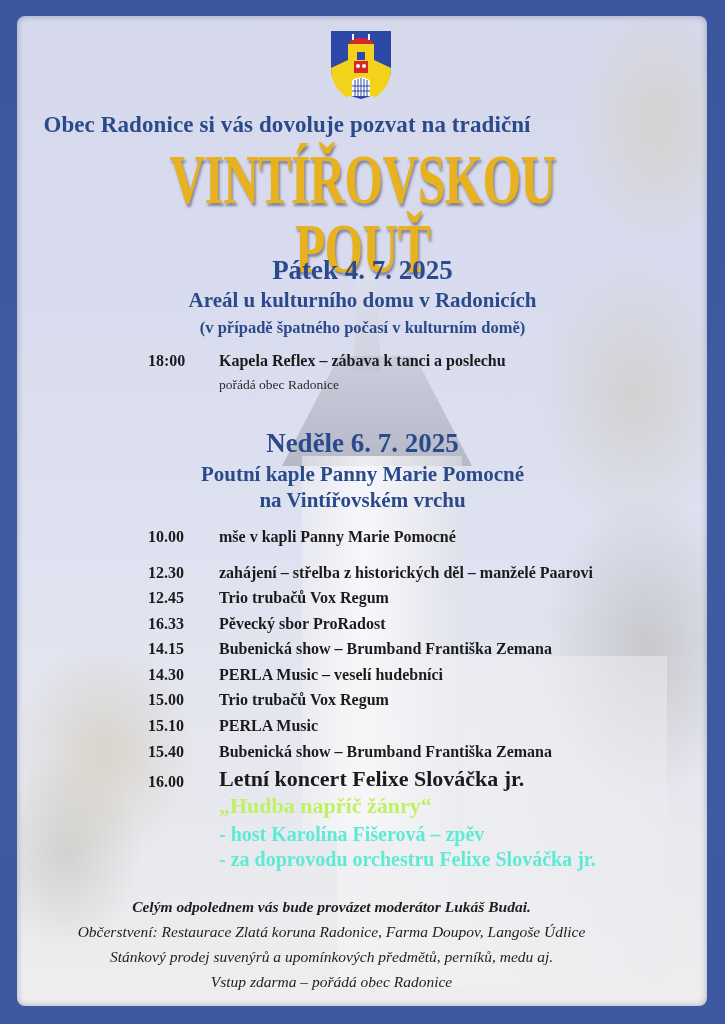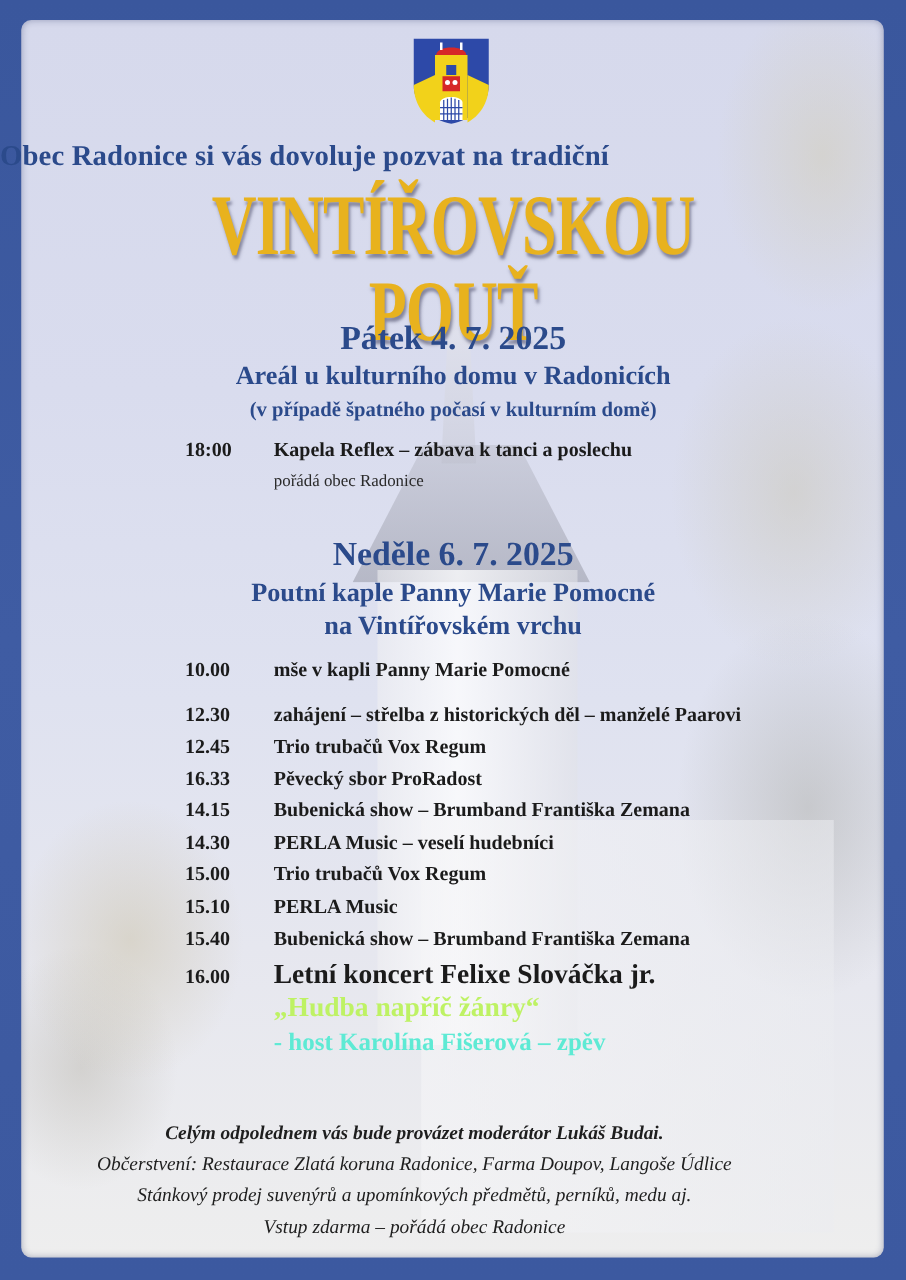--- a/index.html
+++ b/index.html
@@ -51,21 +51,21 @@
     }
     .church-body {
       left: 320px; top: 640px; width: 330px; height: 330px;
       background: linear-gradient(90deg, rgba(245,245,247,0.6), rgba(235,236,240,0.55));
     }
     .content { position: absolute; left: 0; top: 0; width: 725px; height: 1024px; }
     .crest {
       position: absolute; left: 330px; top: 30px; width: 62px; height: 70px;
     }
     .invite {
-      position: absolute; left: 0; top: 112px; width: 574px; text-align: left;
+      position: absolute; left: 0; top: 112px; width: 574px; text-align: center;
       color: #2b4a8b; font-weight: bold; font-size: 23px; letter-spacing: 0.1px;
     }
     .main-title {
       position: absolute; left: 0; top: 146px; width: 725px; text-align: center;
       color: #e8b21e; font-weight: bold; font-size: 69px; letter-spacing: -1px;
       transform: scaleX(0.72); transform-origin: center top;
       text-shadow: 2px 3px 3px rgba(60,60,90,0.55);
       line-height: 1;
     }
     .day-title {
@@ -180,18 +180,19 @@
     <span class="time">15.40</span>
     <span class="desc">Bubenická show – Brumband Františka Zemana</span>
   </div>
 
   <div class="row big-row" style="top:766px;">
     <span class="time">16.00</span>
     <span class="desc">Letní koncert Felixe Slováčka jr.</span>
   </div>
   <div class="concert-sub" style="top:793px;">„Hudba napříč žánry“</div>
   <div class="concert-line" style="top:823px;">- host Karolína Fišerová – zpěv</div>
+  <div class="concert-line" style="top:848px;">- za doprovodu orchestru Felixe Slováčka jr.</div>
 
   <div class="footer-line strong" style="top:898px;">Celým odpolednem vás bude provázet moderátor Lukáš Budai.</div>
   <div class="footer-line" style="top:923px;">Občerstvení: Restaurace Zlatá koruna Radonice, Farma Doupov, Langoše Údlice</div>
   <div class="footer-line" style="top:948px;">Stánkový prodej suvenýrů a upomínkových předmětů, perníků, medu aj.</div>
   <div class="footer-line" style="top:973px;">Vstup zdarma – pořádá obec Radonice</div>
 </div>
 
 </body></html>

